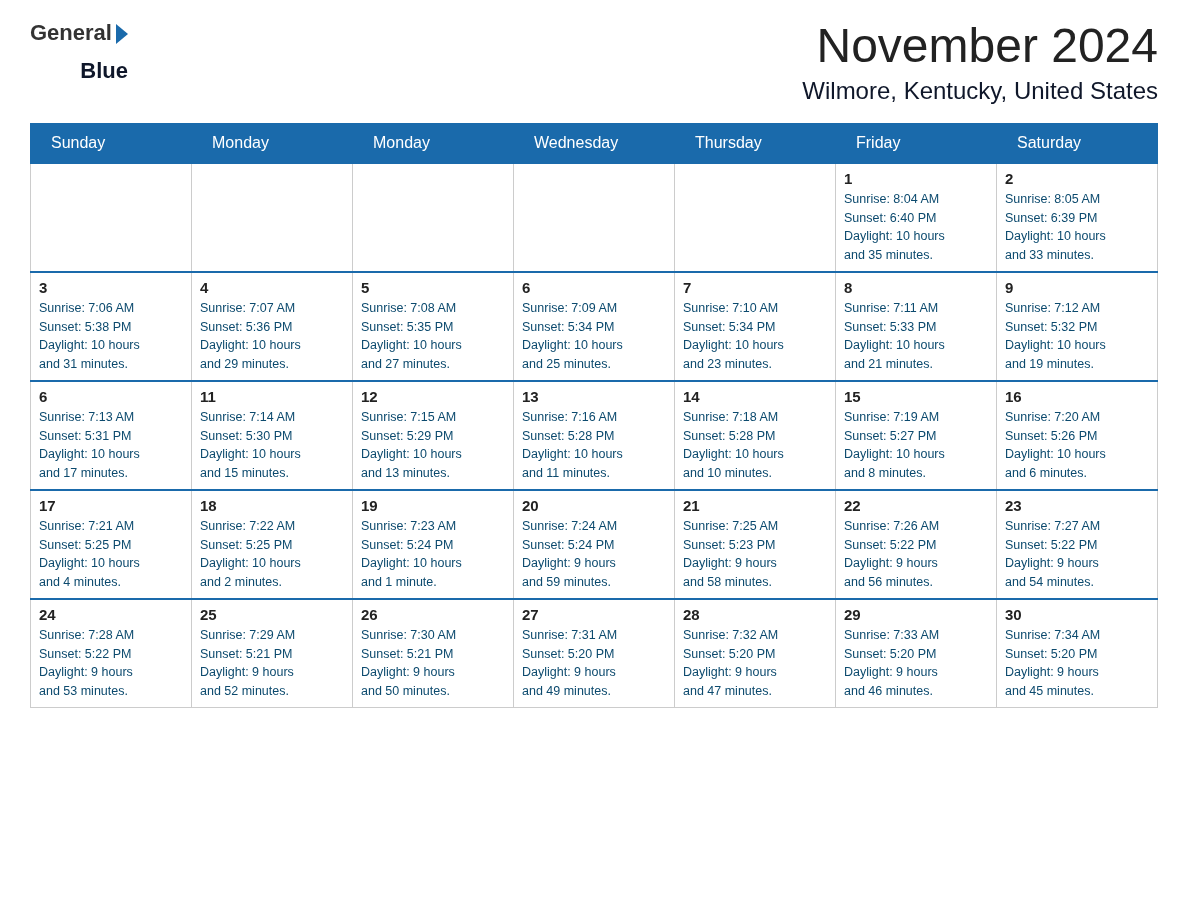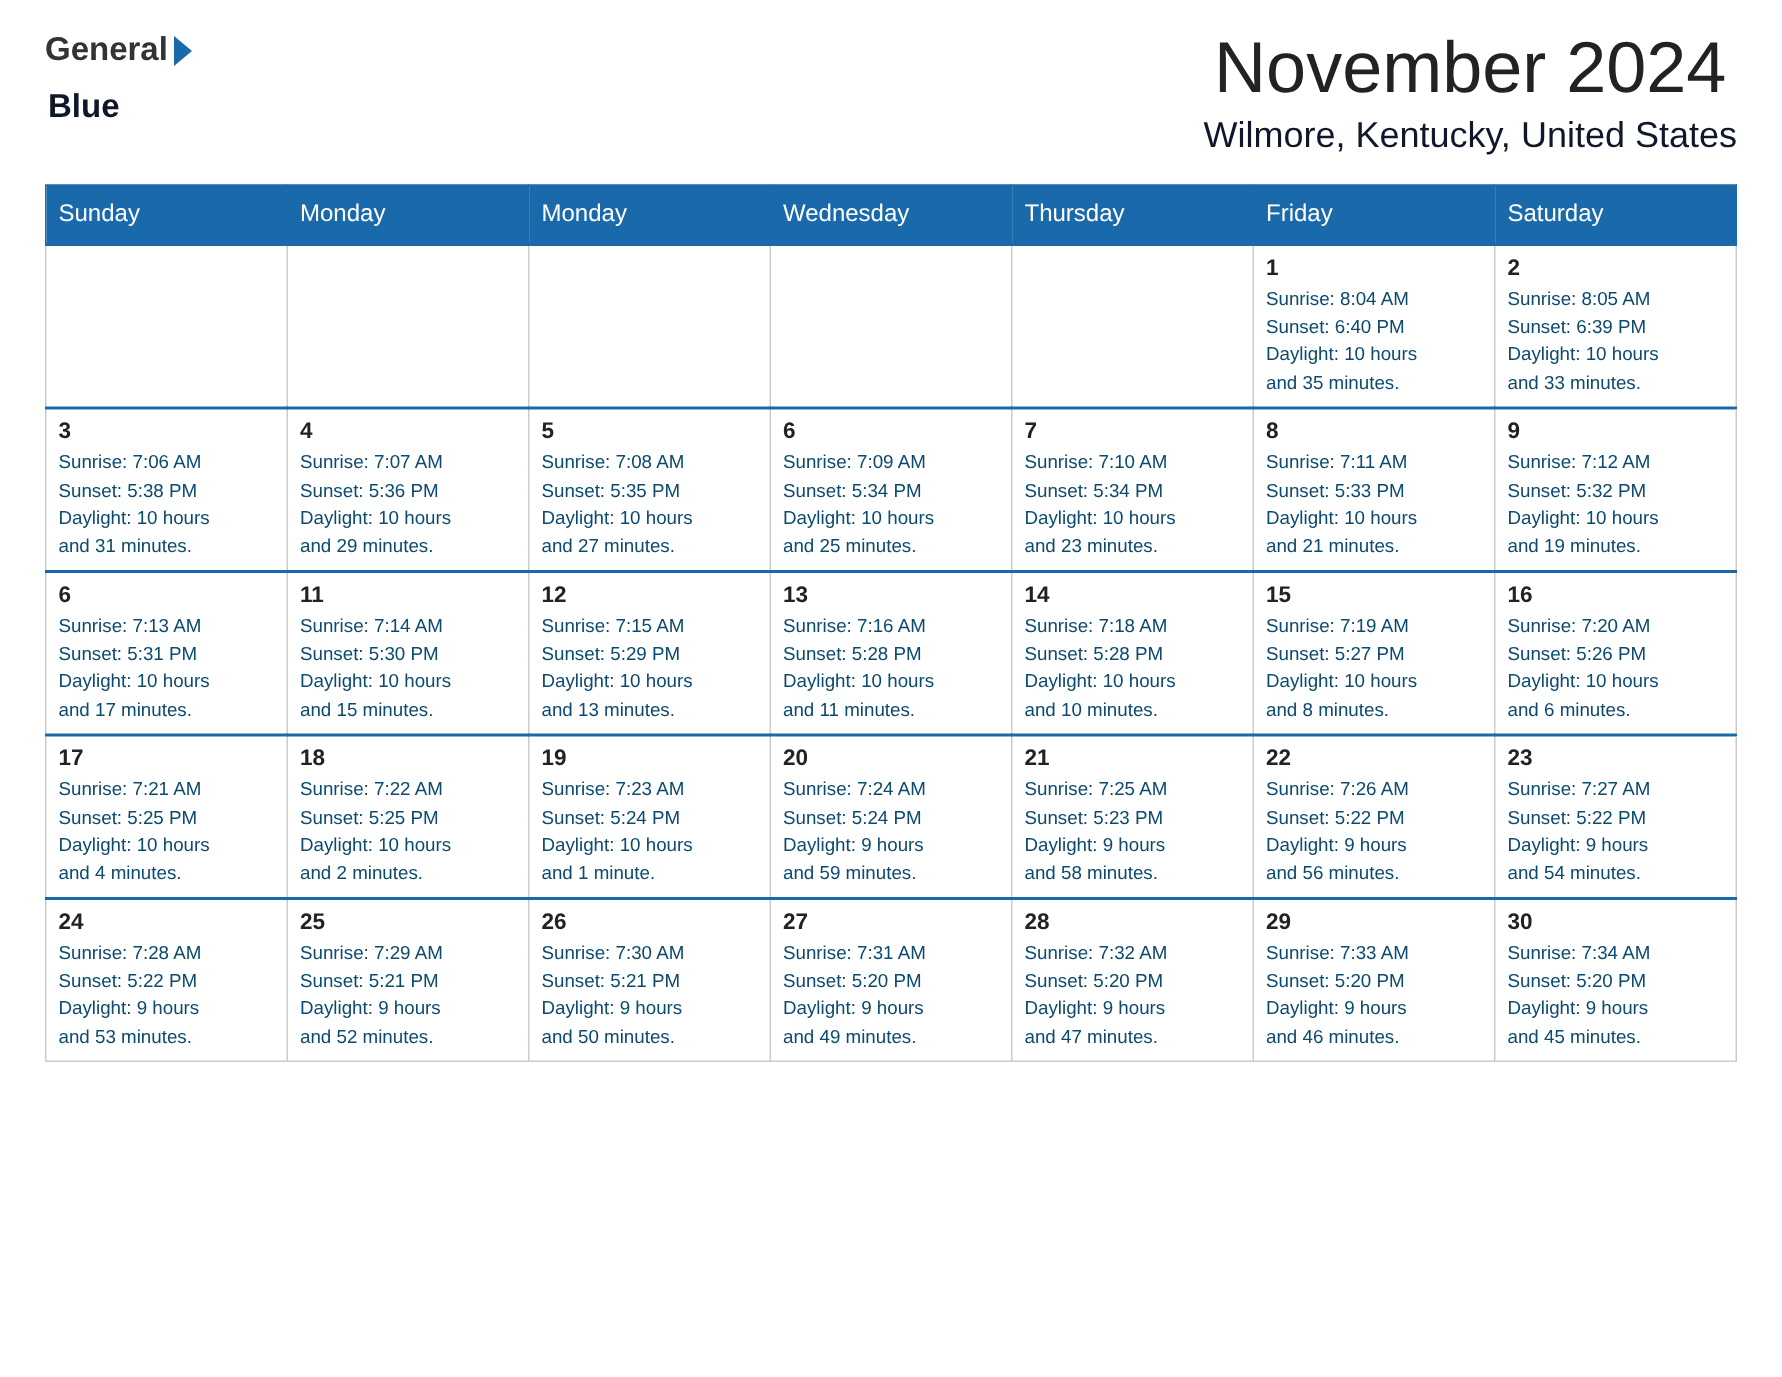--- a/index.html
+++ b/index.html
@@ -12,21 +12,21 @@
     }
     .header {
       display: flex;
       align-items: flex-start;
       justify-content: space-between;
       margin-bottom: 18px;
     }
     .logo {
       display: flex;
       flex-direction: column;
-      align-items: flex-start;
+      align-items: flex-end;
     }
     .logo-top {
       display: flex;
       align-items: center;
     }
     .logo-general {
       font-size: 22px;
       font-weight: bold;
       color: #333;
     }
@@ -40,21 +40,21 @@
       margin-top: 2px;
     }
     .logo-blue {
       font-size: 22px;
       font-weight: bold;
       color: #0f172a;
       margin-left: 2px;
       margin-top: 12px;
     }
     .title-section {
-      text-align: center;
+      text-align: right;
     }
     .month-title {
       font-size: 48px;
       font-weight: normal;
       color: #222;
       line-height: 1.1;
     }
     .location {
       font-size: 24px;
       color: #0f172a;
@@ -63,21 +63,21 @@
     .calendar {
       width: 100%;
       border-collapse: collapse;
       border: 1px solid #999;
     }
     .calendar thead th {
       background-color: #1a6aab;
       color: #fff;
       font-size: 16px;
       font-weight: normal;
-      padding: 10px 8px;
+      padding: 10px 20px;
       text-align: left;
       border: 1px solid #1a6aab;
     }
     .calendar tbody td {
       vertical-align: top;
       width: 14.28%;
       padding: 6px 8px;
       border: 1px solid #ccc;
       font-size: 13px;
       color: #222;

